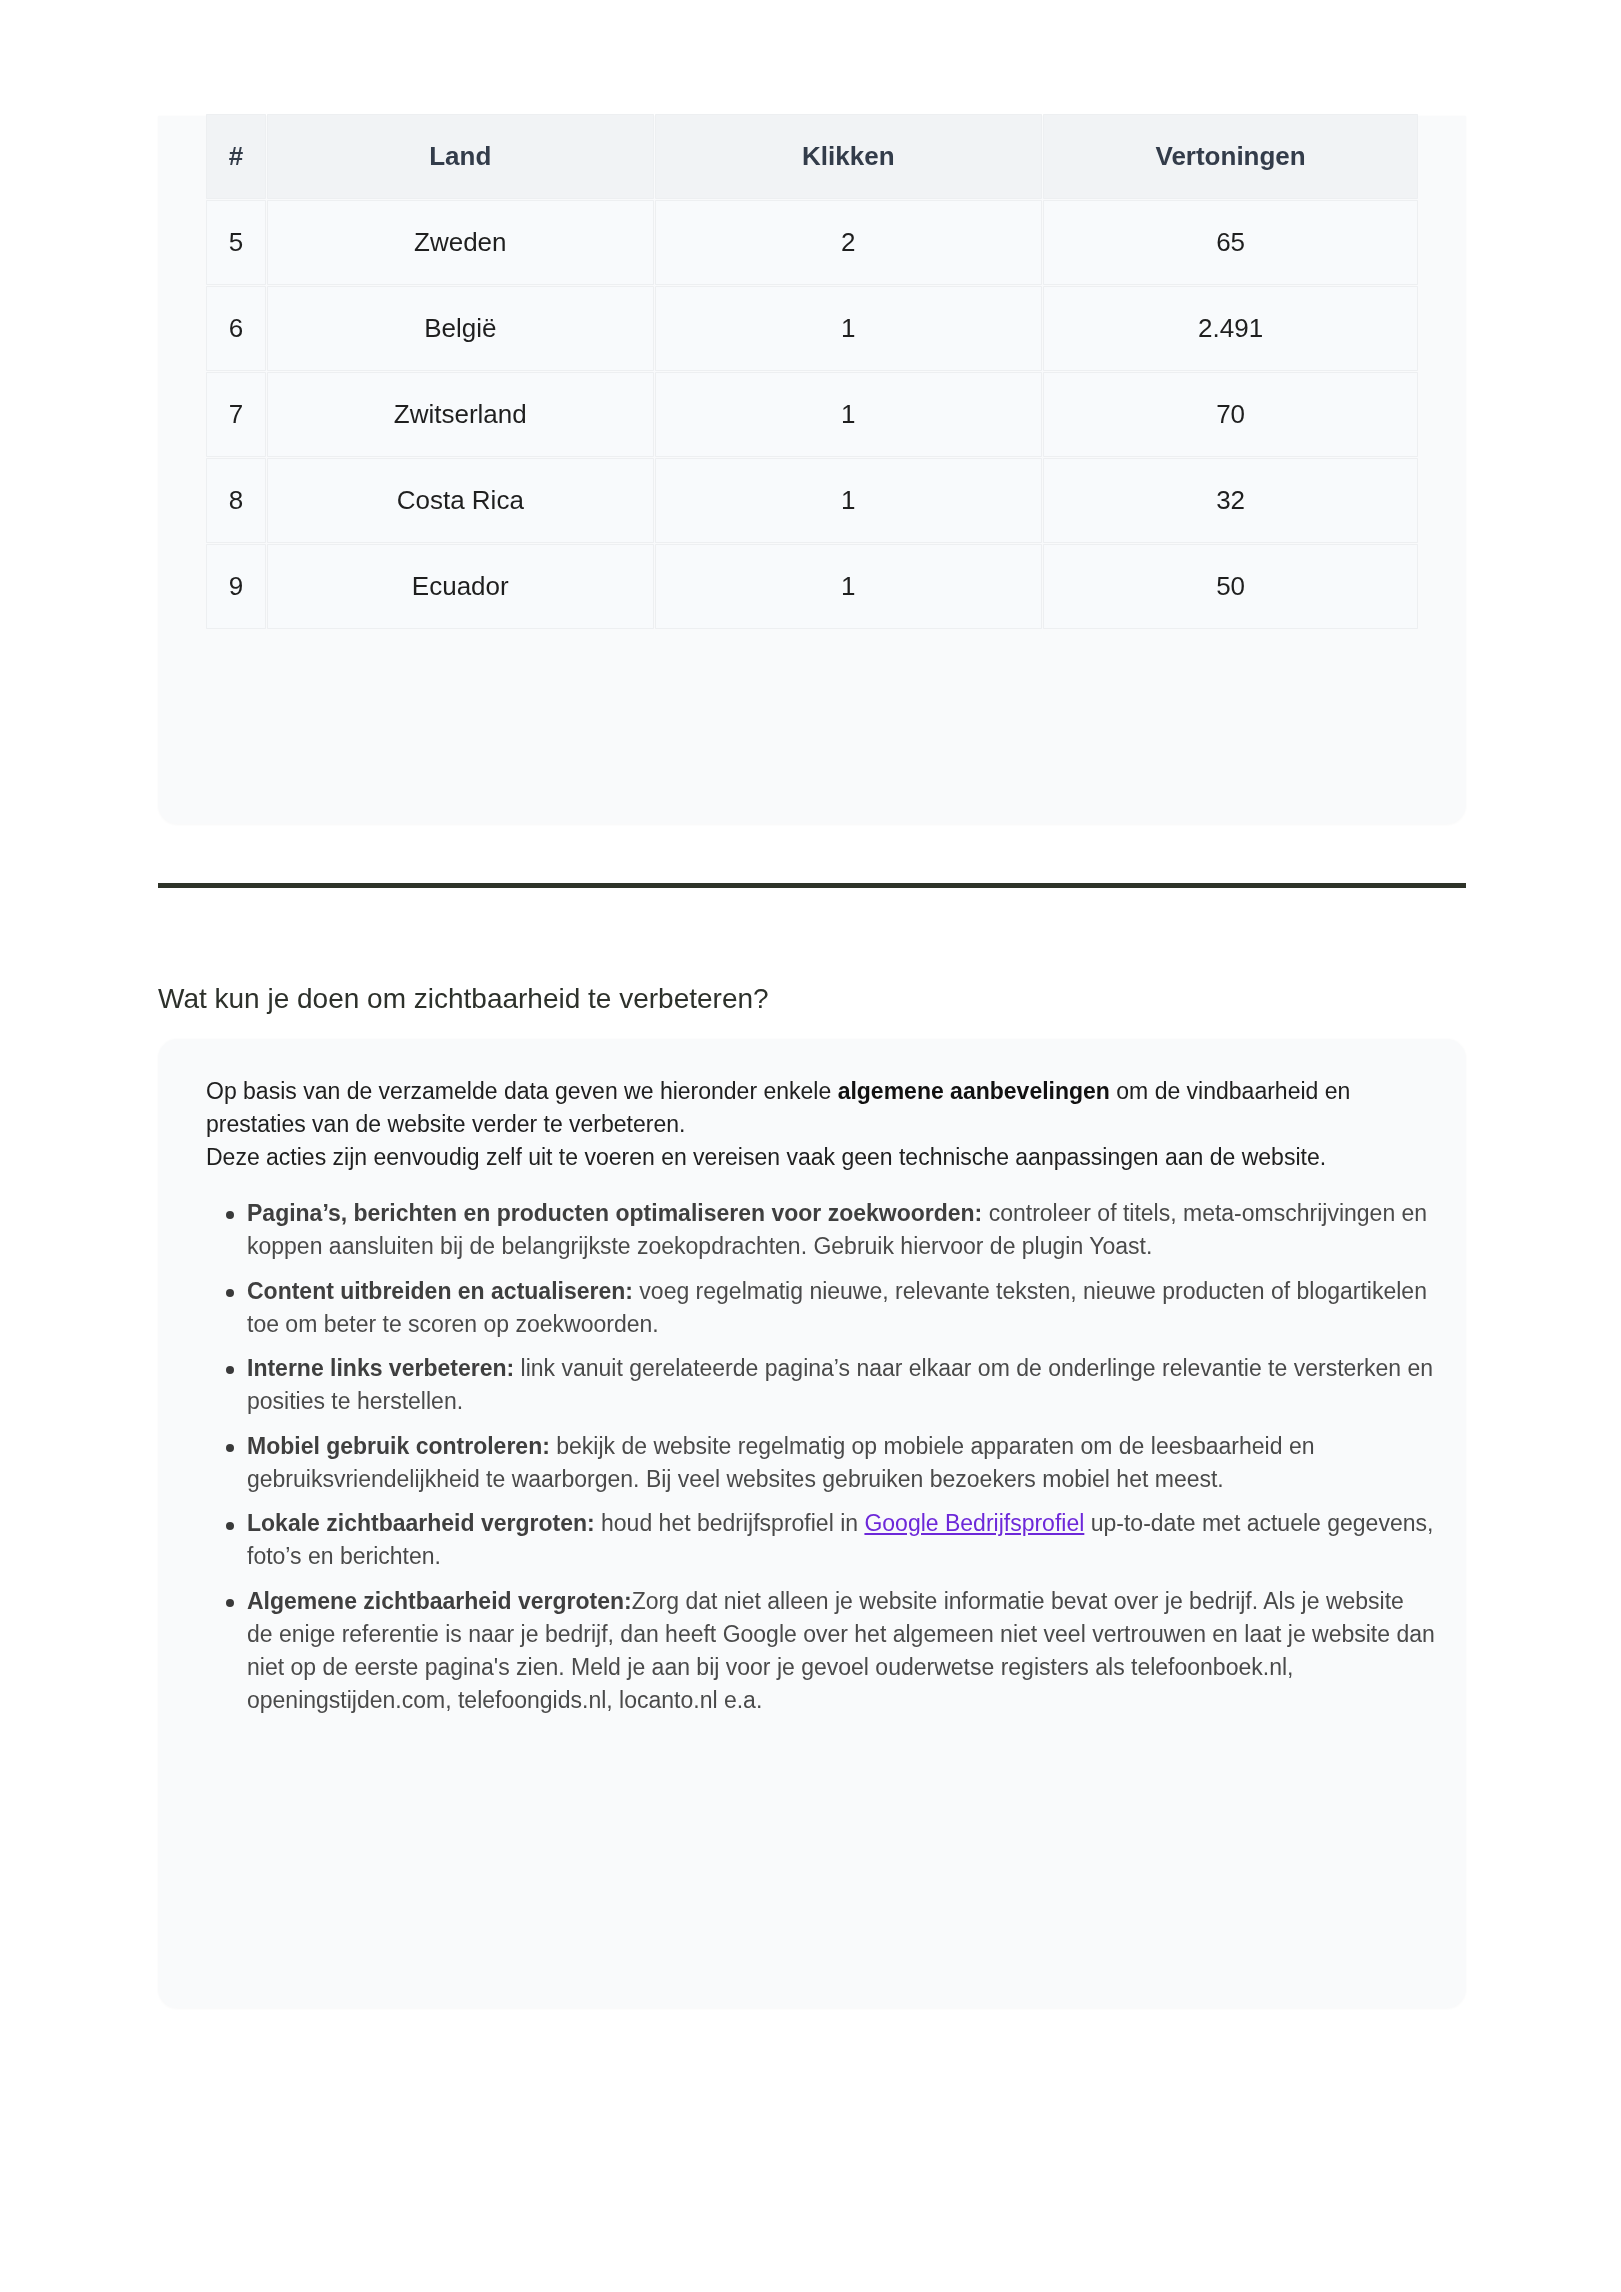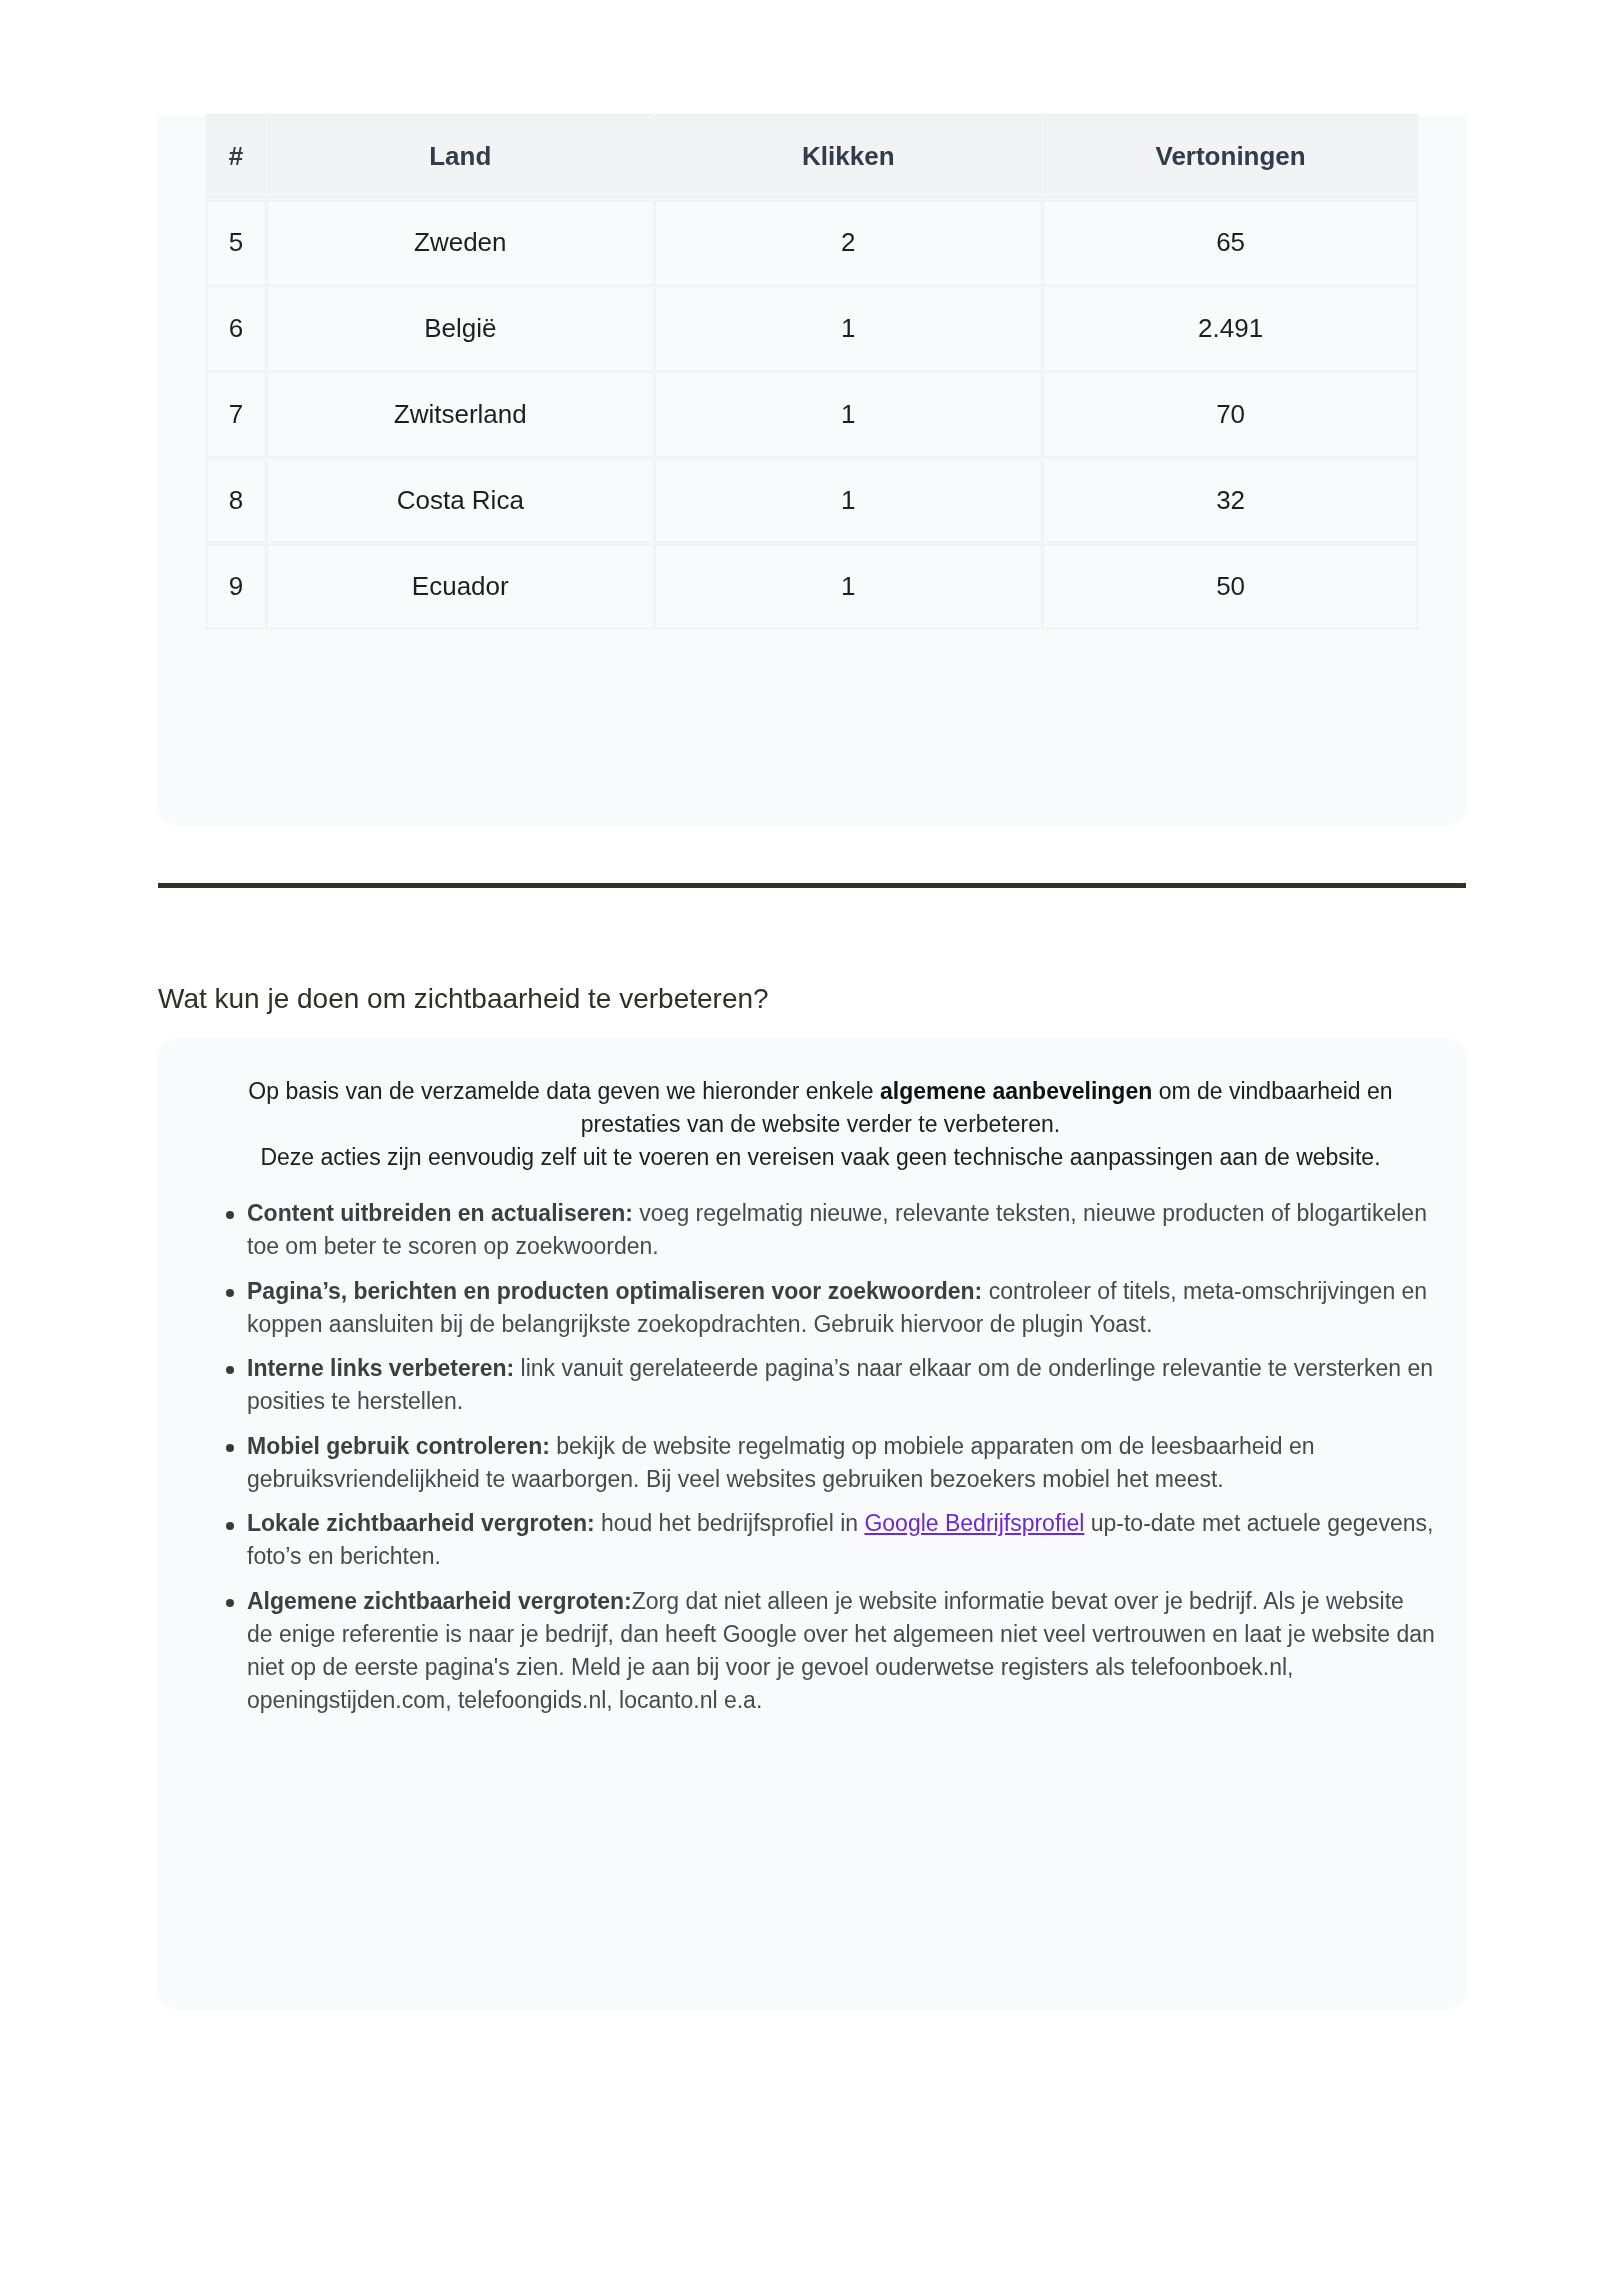--- a/index.html
+++ b/index.html
@@ -87,21 +87,20 @@
       position: absolute;
       left: 48px;
       top: 36px;
       width: 1229px;
     }
     .intro {
       font-size: 23px;
       line-height: 33px;
       color: #202020;
       margin: 0;
-      text-align: center;
     }
     .intro b { color: #111; }
     ul.tips {
       margin: 23px 0 0 0;
       padding: 0 0 0 41px;
       list-style: none;
     }
     ul.tips li {
       position: relative;
       font-size: 23px;
@@ -177,22 +176,22 @@
 
 <div class="rule"></div>
 
 <h2 class="section-title">Wat kun je doen om zichtbaarheid te verbeteren?</h2>
 
 <div class="advice-card">
   <div class="advice-inner">
     <p class="intro"><span>Op basis van de verzamelde data geven we hieronder enkele </span><b>algemene aanbevelingen</b><span> om de vindbaarheid en prestaties van de website verder te verbeteren.</span><br><span>Deze acties zijn eenvoudig zelf uit te voeren en vereisen vaak geen technische aanpassingen aan de website.</span></p>
 
     <ul class="tips">
+      <li><b>Pagina’s, berichten en producten optimaliseren voor zoekwoorden:</b><span> controleer of titels, meta-omschrijvingen en koppen aansluiten bij de belangrijkste zoekopdrachten. Gebruik hiervoor de plugin Yoast.</span></li>
       <li><b>Content uitbreiden en actualiseren:</b><span> voeg regelmatig nieuwe, relevante teksten, nieuwe producten of blogartikelen toe om beter te scoren op zoekwoorden.</span></li>
-      <li><b>Pagina’s, berichten en producten optimaliseren voor zoekwoorden:</b><span> controleer of titels, meta-omschrijvingen en koppen aansluiten bij de belangrijkste zoekopdrachten. Gebruik hiervoor de plugin Yoast.</span></li>
       <li><b>Interne links verbeteren:</b><span> link vanuit gerelateerde pagina’s naar elkaar om de onderlinge relevantie te versterken en posities te herstellen.</span></li>
       <li><b>Mobiel gebruik controleren:</b><span> bekijk de website regelmatig op mobiele apparaten om de leesbaarheid en gebruiksvriendelijkheid te waarborgen. Bij veel websites gebruiken bezoekers mobiel het meest.</span></li>
       <li><b>Lokale zichtbaarheid vergroten:</b><span> houd het bedrijfsprofiel in </span><a class="inline-link">Google Bedrijfsprofiel</a><span> up-to-date met actuele gegevens, foto’s en berichten.</span></li>
       <li><b>Algemene zichtbaarheid vergroten:</b><span>Zorg dat niet alleen je website informatie bevat over je bedrijf. Als je website de enige referentie is naar je bedrijf, dan heeft Google over het algemeen niet veel vertrouwen en laat je website dan niet op de eerste pagina's zien. Meld je aan bij voor je gevoel ouderwetse registers als telefoonboek.nl, openingstijden.com, telefoongids.nl, locanto.nl e.a.</span></li>
     </ul>
   </div>
 </div>
 
 
 </body></html>

